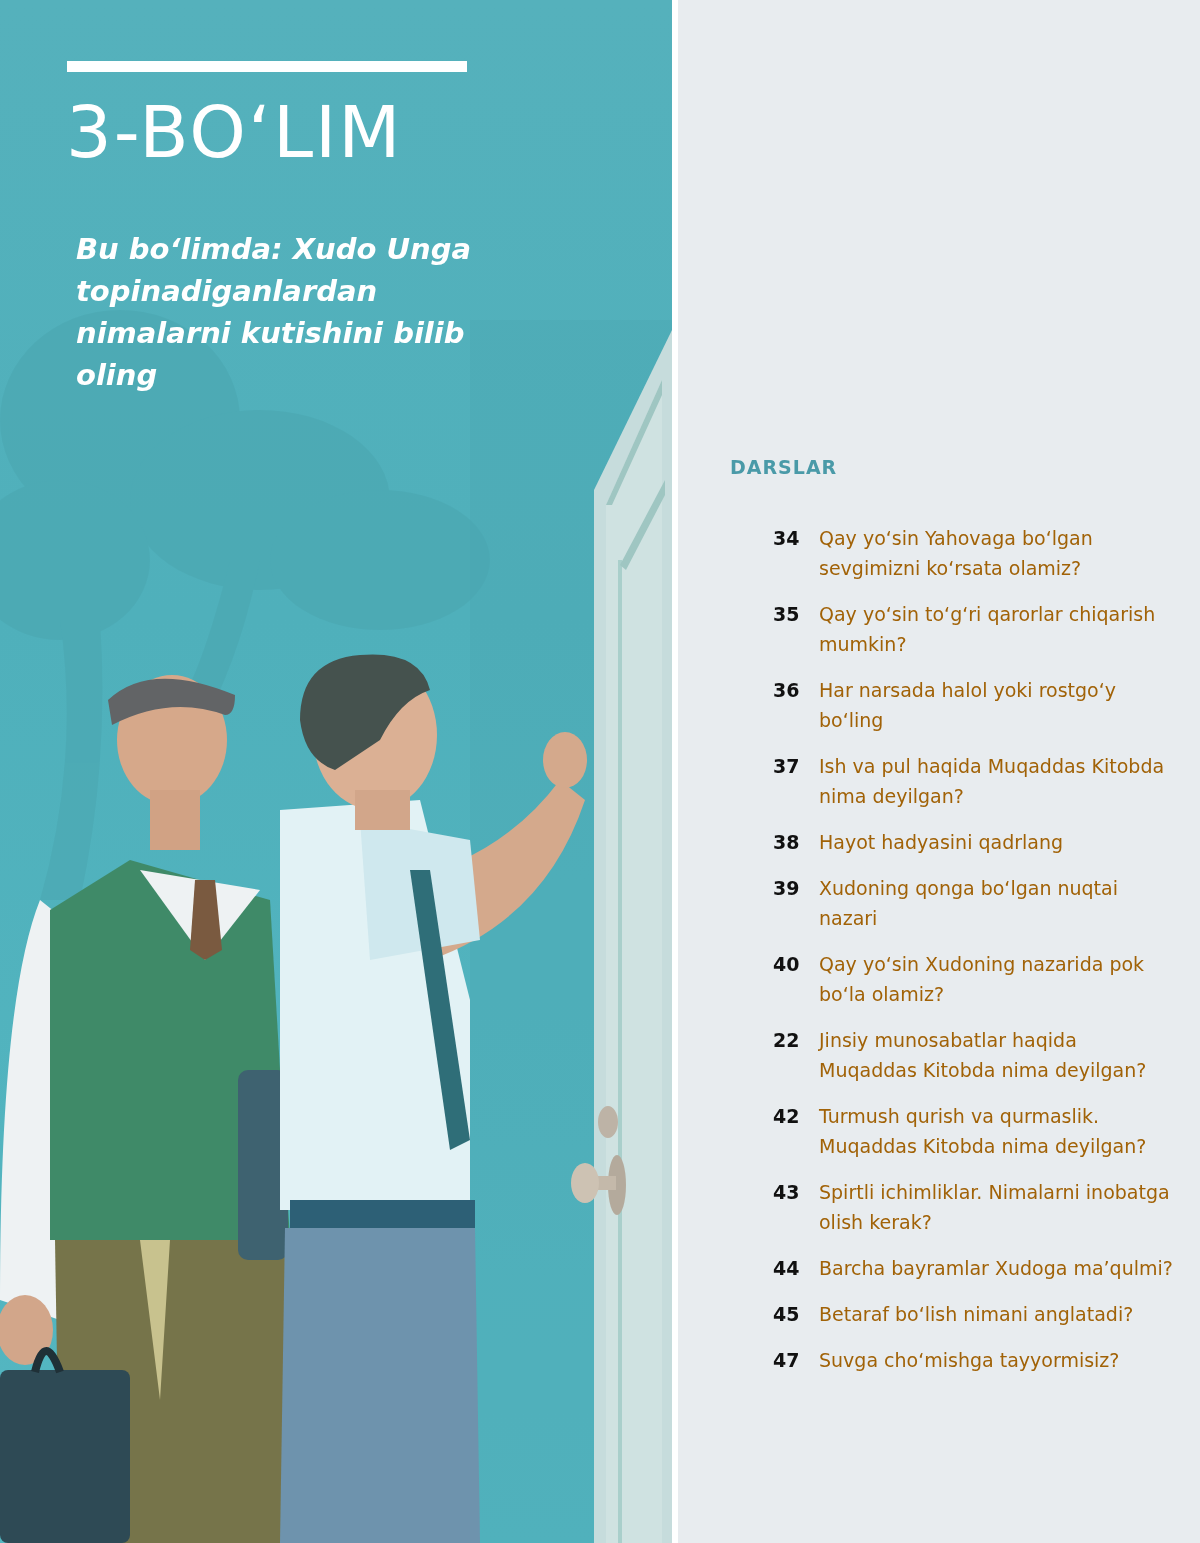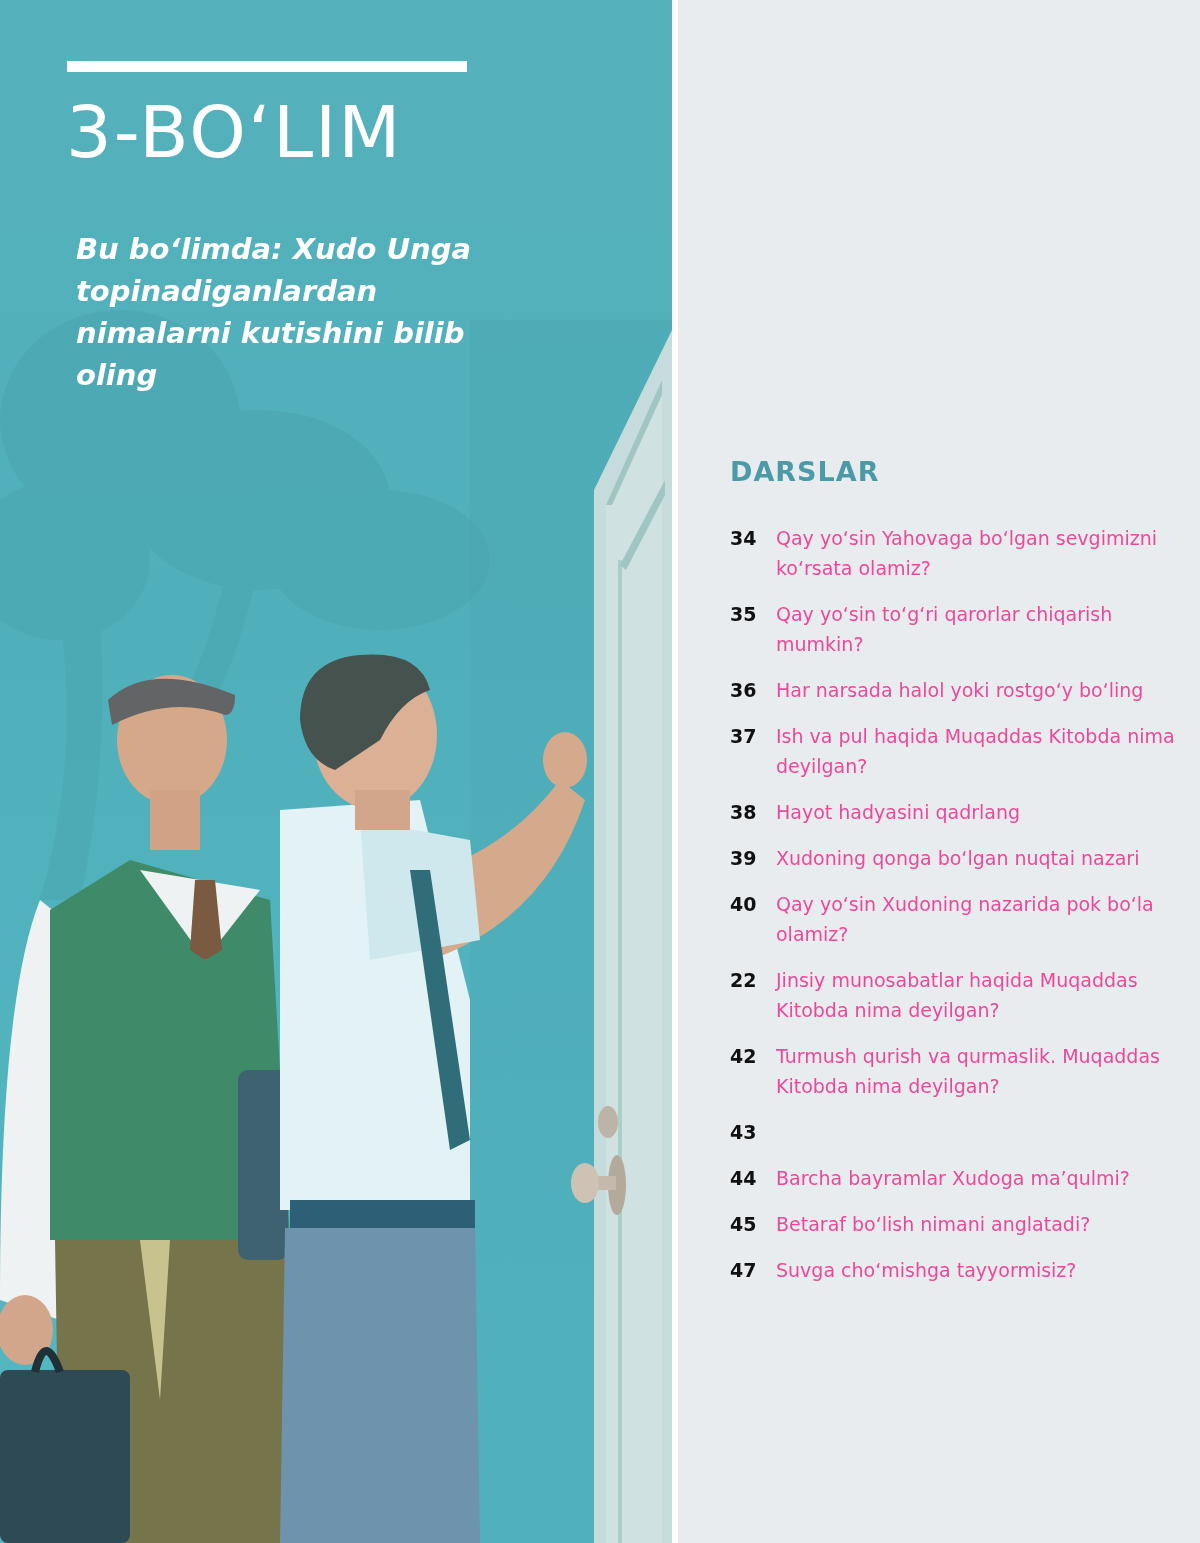--- a/index.html
+++ b/index.html
@@ -29,34 +29,34 @@
     font-family: "DejaVu Sans", sans-serif; font-style: italic; font-weight: bold;
     font-size: 29px; line-height: 42px; color: #ffffff;
   }
 
   
   .illus { position: absolute; left: 0; top: 0; width: 672px; height: 1543px; }
 
   
   .lessons-heading {
     position: absolute; left: 730px; top: 456px;
-    font-family: "DejaVu Sans", sans-serif; font-weight: bold; font-size: 27px;
+    font-family: "DejaVu Sans", sans-serif; font-weight: bold; font-size: 19px;
     color: #4a9aa8; letter-spacing: 1px;
   }
   .lessons-list { position: absolute; left: 730px; top: 523px; width: 450px; list-style: none; }
   .lesson {
     display: flex; align-items: flex-start; margin-bottom: 16px;
   }
   .lesson-num {
     width: 46px; flex: none;
     font-family: "DejaVu Sans", sans-serif; font-weight: bold; font-size: 19px;
-    color: #111111; line-height: 30px;
+    color: #111111; line-height: 30px; margin-left: 43px;
   }
   .lesson-title {
-    font-family: "DejaVu Sans", sans-serif; font-size: 19px; color: #ec4899;
+    font-family: "DejaVu Sans", sans-serif; font-size: 19px; color: #a16207;
     line-height: 30px; width: 400px;
   }
 </style>
 </head>
 <body>
 
 <div class="left-panel">
   <svg class="illus" viewBox="0 0 672 1543" width="672" height="1543">
 
     <g fill="#4ba7b1" opacity="0.6">
@@ -170,20 +170,21 @@
   <li class="lesson">
     <span class="lesson-num">22</span>
     <span class="lesson-title">Jinsiy munosabatlar haqida Muqaddas Kitobda nima deyilgan?</span>
   </li>
   <li class="lesson">
     <span class="lesson-num">42</span>
     <span class="lesson-title">Turmush qurish va qurmaslik. Muqaddas Kitobda nima deyilgan?</span>
   </li>
   <li class="lesson">
     <span class="lesson-num">43</span>
+    <span class="lesson-title">Spirtli ichimliklar. Nimalarni inobatga olish kerak?</span>
   </li>
   <li class="lesson">
     <span class="lesson-num">44</span>
     <span class="lesson-title">Barcha bayramlar Xudoga ma’qulmi?</span>
   </li>
   <li class="lesson">
     <span class="lesson-num">45</span>
     <span class="lesson-title">Betaraf bo‘lish nimani anglatadi?</span>
   </li>
   <li class="lesson">

